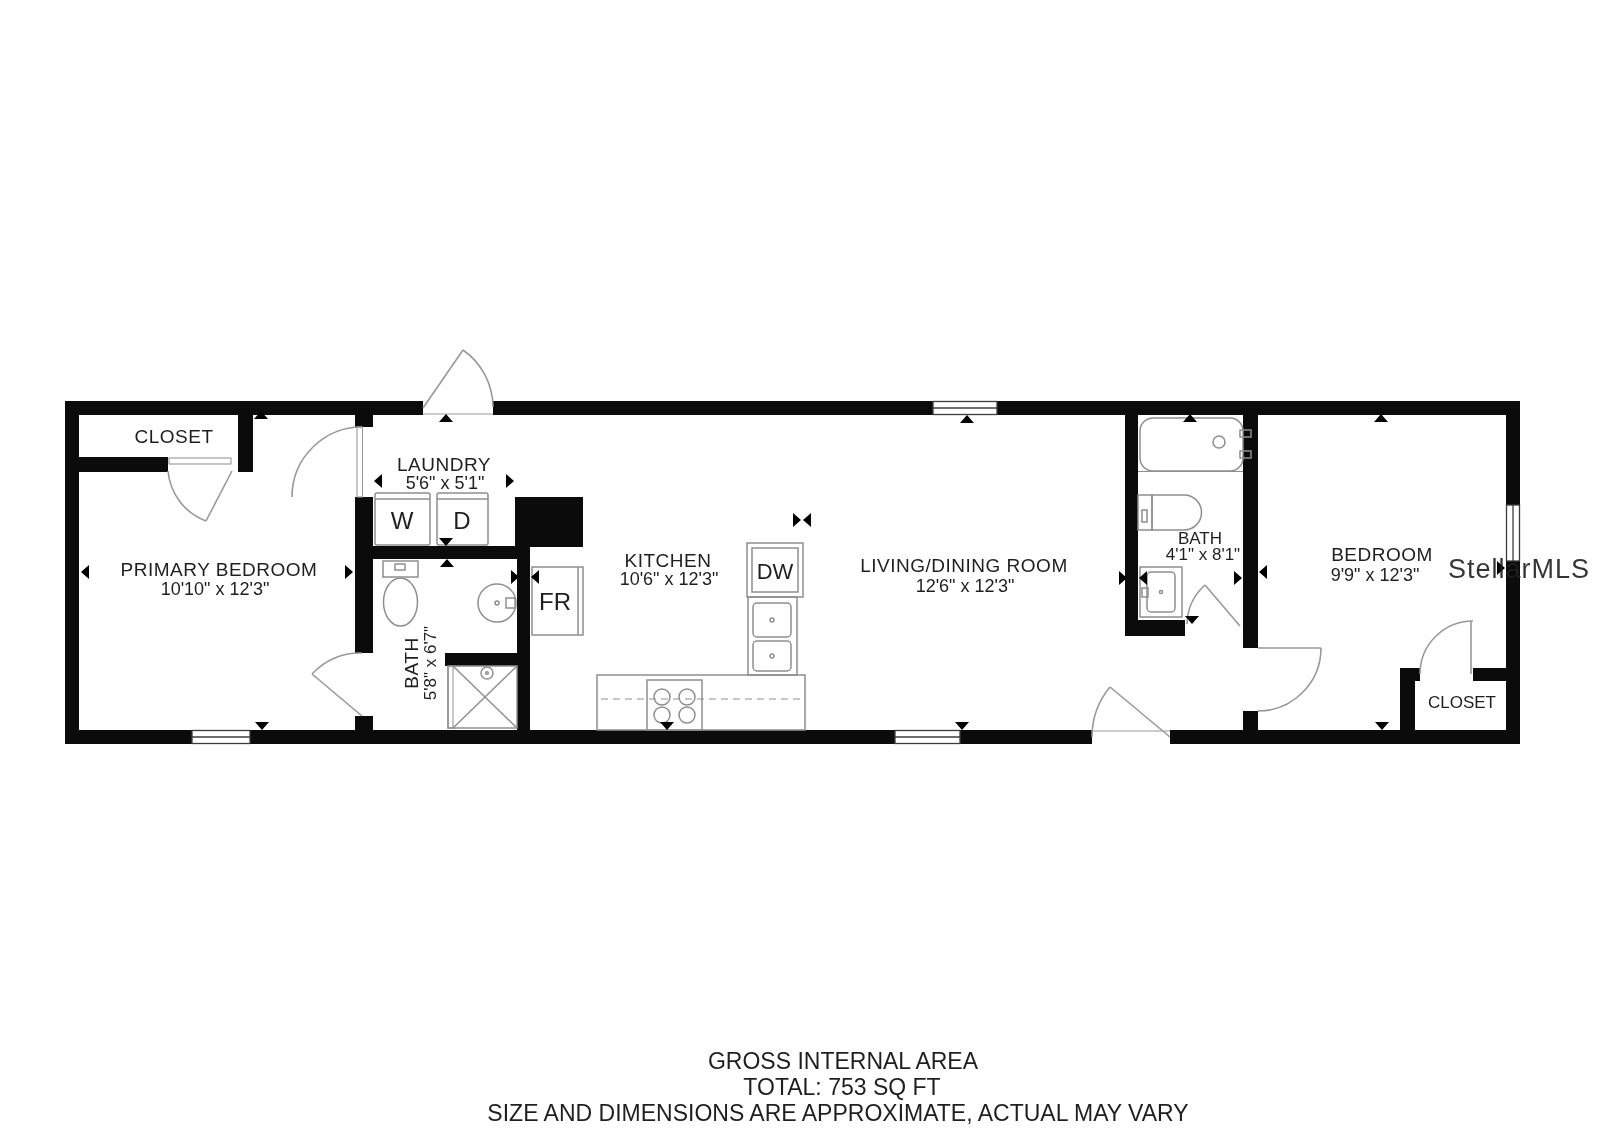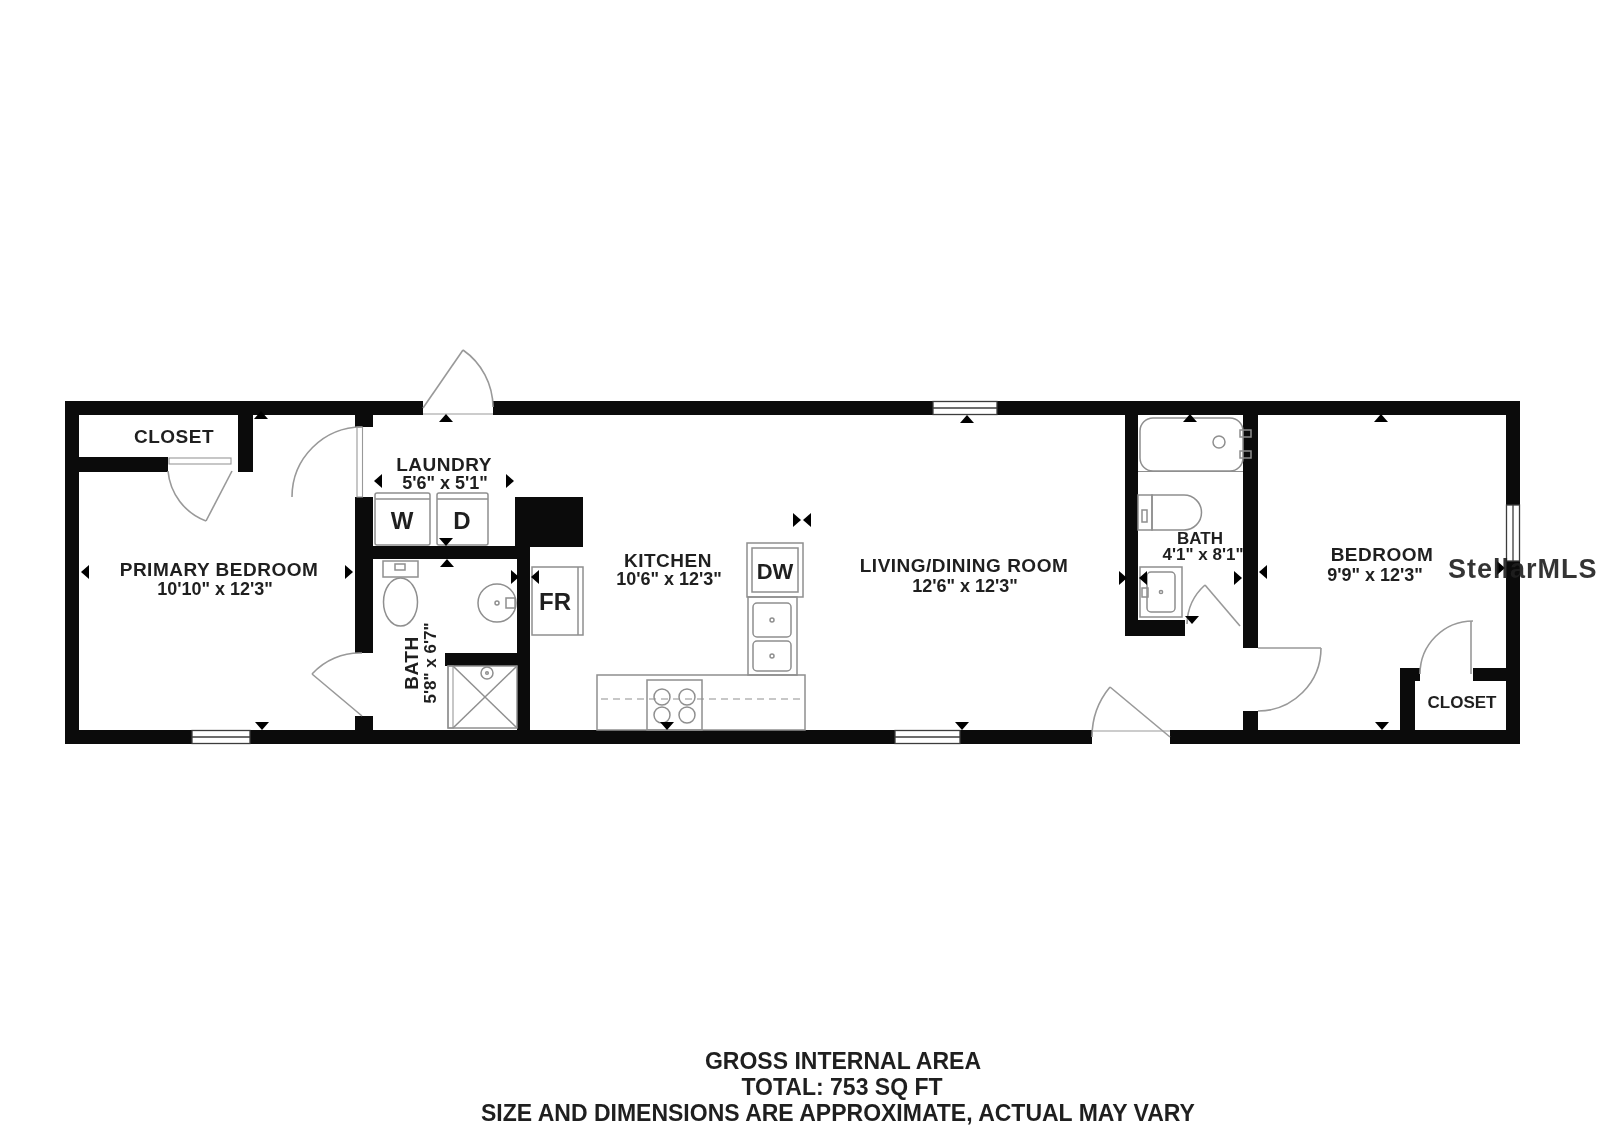--- a/index.html
+++ b/index.html
@@ -3,21 +3,20 @@
 <meta charset="utf-8">
 <style>
   html, body { margin: 0; padding: 0; background: #ffffff; }
   .stage {
     position: relative;
     width: 1600px;
     height: 1130px;
     background: #b91c1c;
     font-family: "Liberation Sans", sans-serif;
     overflow: hidden;
-    font-weight: bold;
   }
   svg { display: block; }
   text {
     font-family: "Liberation Sans", sans-serif;
     fill: #1f1f1f;
   }
   .room-name { font-size: 19px; letter-spacing: 0.5px; }
   .room-dims { font-size: 18px; }
   .room-name-sm { font-size: 17px; }
   .room-dims-sm { font-size: 17px; }

